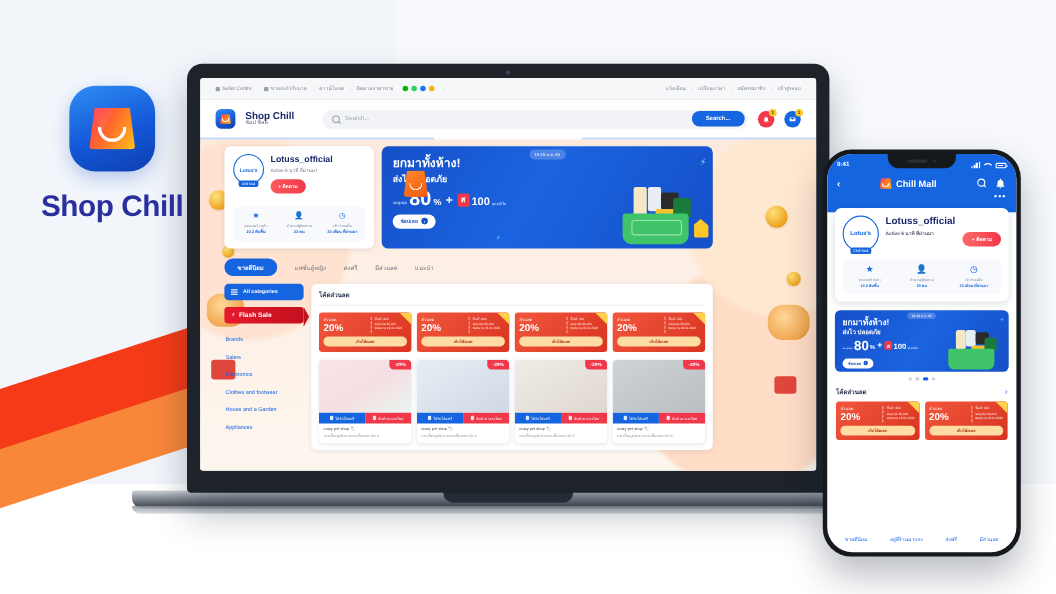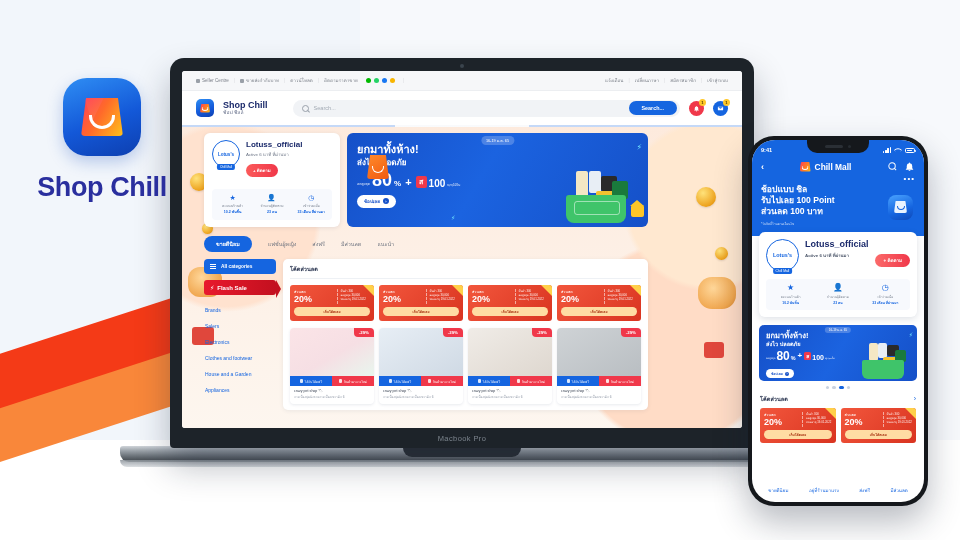--- a/index.html
+++ b/index.html
@@ -365,21 +365,20 @@
     </div>
     <div class="brand-name">Shop Chill</div>
   </div>
 
   <div class="laptop">
     <div class="laptop-base"></div>
     <div class="laptop-foot"></div>
     <div class="laptop-notch"></div>
     <div class="laptop-lid">
       <div class="cam"></div>
-      <div class="mbp-label">Macbook Pro</div>
       <div class="screen">
 
         <div class="topbar">
           <span class="tb-item">
               <i class="tb-sq"></i>
               <span>Seller Centre</span>
             </span>
           <span class="sep">|</span>
           <span class="tb-item">
               <i class="tb-sq"></i>
@@ -740,29 +739,20 @@
                 <circle cx="11" cy="11" r="7"></circle>
                 <path d="M20 20l-4-4"></path>
               </svg>
             <svg class="ph-ic" viewBox="0 0 24 24" fill="#fff">
                 <path d="M12 22a2 2 0 0 0 2-2h-4a2 2 0 0 0 2 2zm6-6v-5a6 6 0 0 0-5-5.9V4a1 1 0 1 0-2 0v1.1A6 6 0 0 0 6 11v5l-2 2v1h16v-1l-2-2z"></path>
               </svg>
           </div>
 
           <div class="ph-dots">•••</div>
 
-          <div class="ph-promo">
-            <div class="l">ช้อปแบบ ชิล</div>
-            <div class="l">รับไปเลย 100 Point</div>
-            <div class="l">ส่วนลด 100 บาท</div>
-            <div class="note">*รับสิทธิ์ร้านตามเงื่อนไข</div>
-            <div class="ph-promo-logo">
-                <span class="b"></span>
-              </div>
-          </div>
         </div>
 
         <div class="ph-card">
           <button class="ph-follow">+ ติดตาม</button>
           <div class="ph-store-top">
             <div class="lotus-logo" style="width:33px;height:33px">
               <span class="lotus-txt" style="font-size:5.4px">Lotus's</span>
               <span class="lotus-sub" style="font-size:3.4px">Chill Mall</span>
             </div>
             <div>

